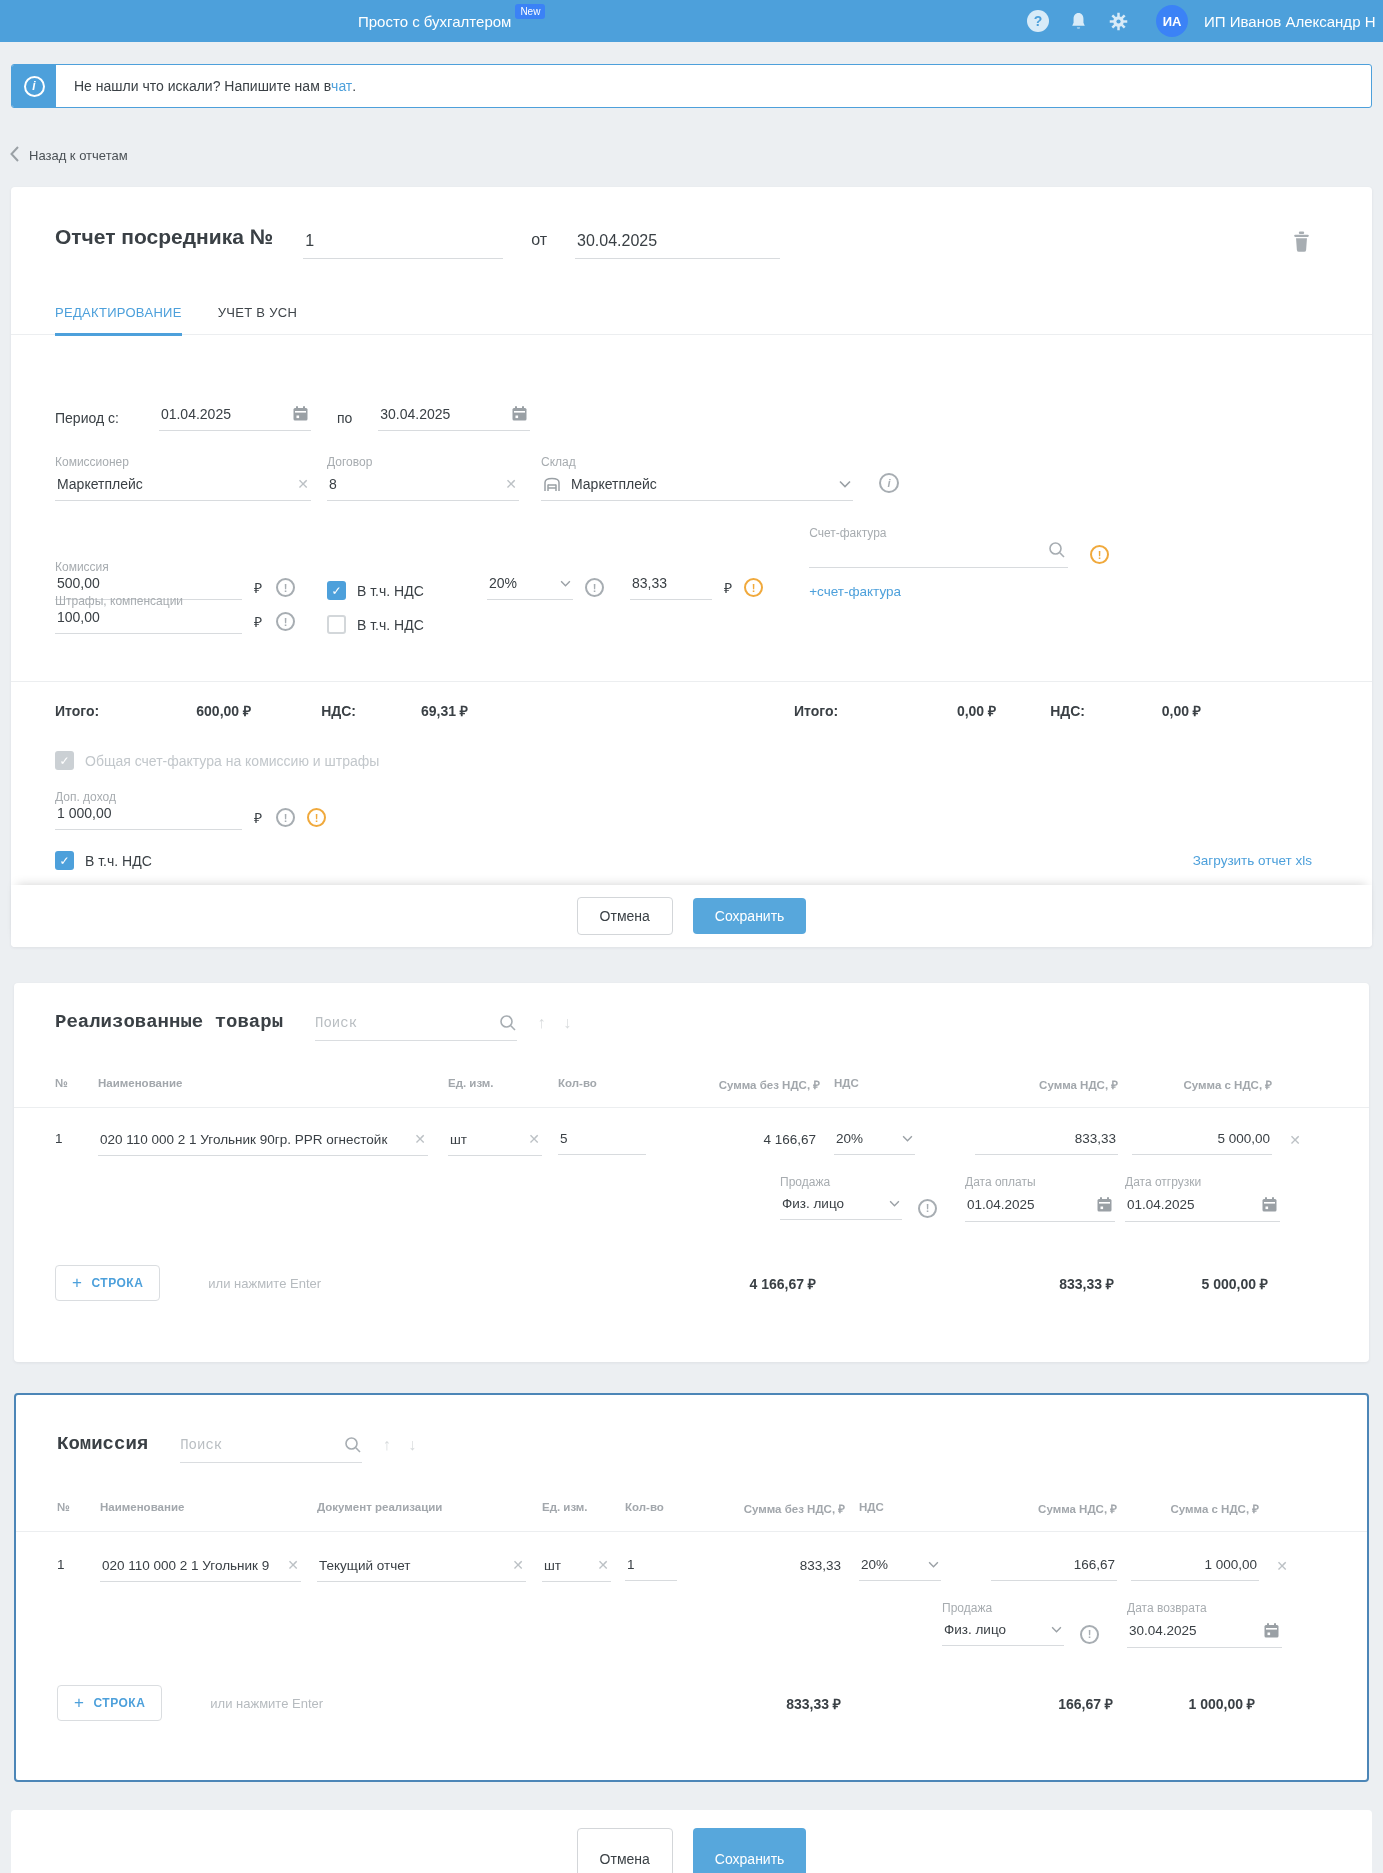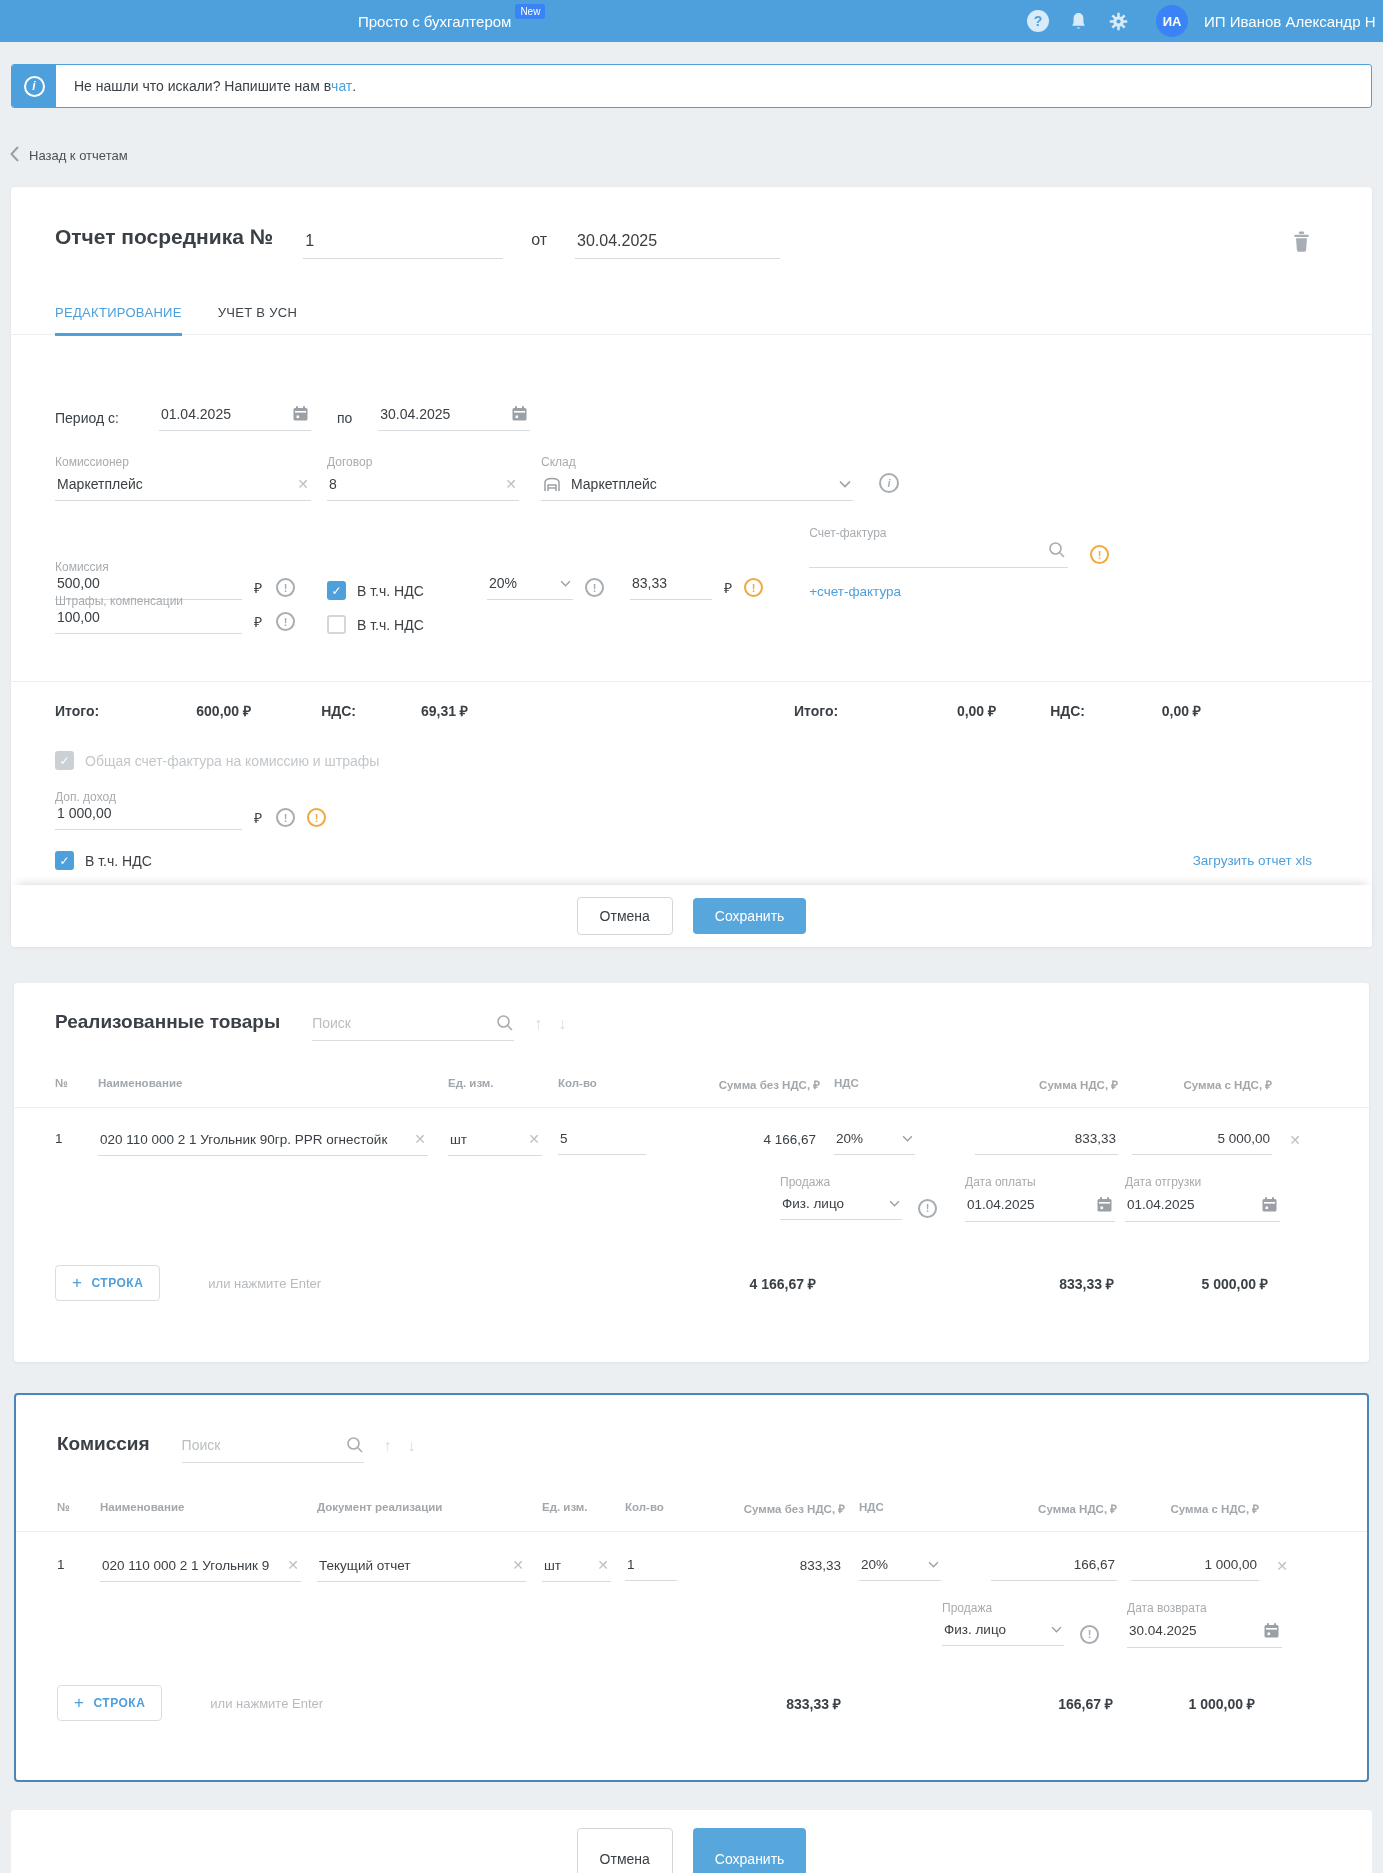--- a/index.html
+++ b/index.html
@@ -113,21 +113,21 @@
   .upload-link { margin-left:auto; font-size:13.5px; }
 
   .c1-footer { position:absolute; left:0; right:0; bottom:0; height:62px; background:#fff;
                border-radius:0 0 4px 4px; display:flex; align-items:center; justify-content:center; gap:20px;
                box-shadow:0 -6px 10px -6px rgba(0,0,0,.18); }
   .btn { font-family:inherit; font-size:14px; border-radius:4px; padding:10px 22px; cursor:pointer; }
   .btn.secondary { background:#fff; border:1px solid #D3D6D9; color:#3A4045; }
   .btn.primary   { background:#57A7DC; border:none; color:#fff; }
 
   
-  .sec-head { position:absolute; display:flex; align-items:flex-end; }
+  .sec-head { position:absolute; display:flex; align-items:flex-end;font-family:Liberation Mono, monospace; }
   .sec-title { font-size:19px; font-weight:bold; padding-bottom:8px; }
   .searchfield { display:flex; align-items:center; border-bottom:1px solid #DADDE0; padding-bottom:8px; }
   .searchfield input { border:none; outline:none; font:inherit; font-size:14px; width:100%; background:transparent; }
   .searchfield input::placeholder { color:#B9BEC2; }
   .sort-arrow { color:#D7DADC; font-size:16px; margin-left:20px; padding-bottom:8px; cursor:pointer; }
 
   .grid2 { display:grid; grid-template-columns:43px 350px 110px 102px 160px 125px 173px 154px 40px; }
   .grid3 { display:grid; grid-template-columns:43px 217px 225px 83px 62px 158px 122px 150px 142px 40px; }
   .colhead { position:absolute; left:41px; right:54px; font-size:11.5px; font-weight:bold; color:#A2A7AC; }
   .colhead .r { text-align:right; }

